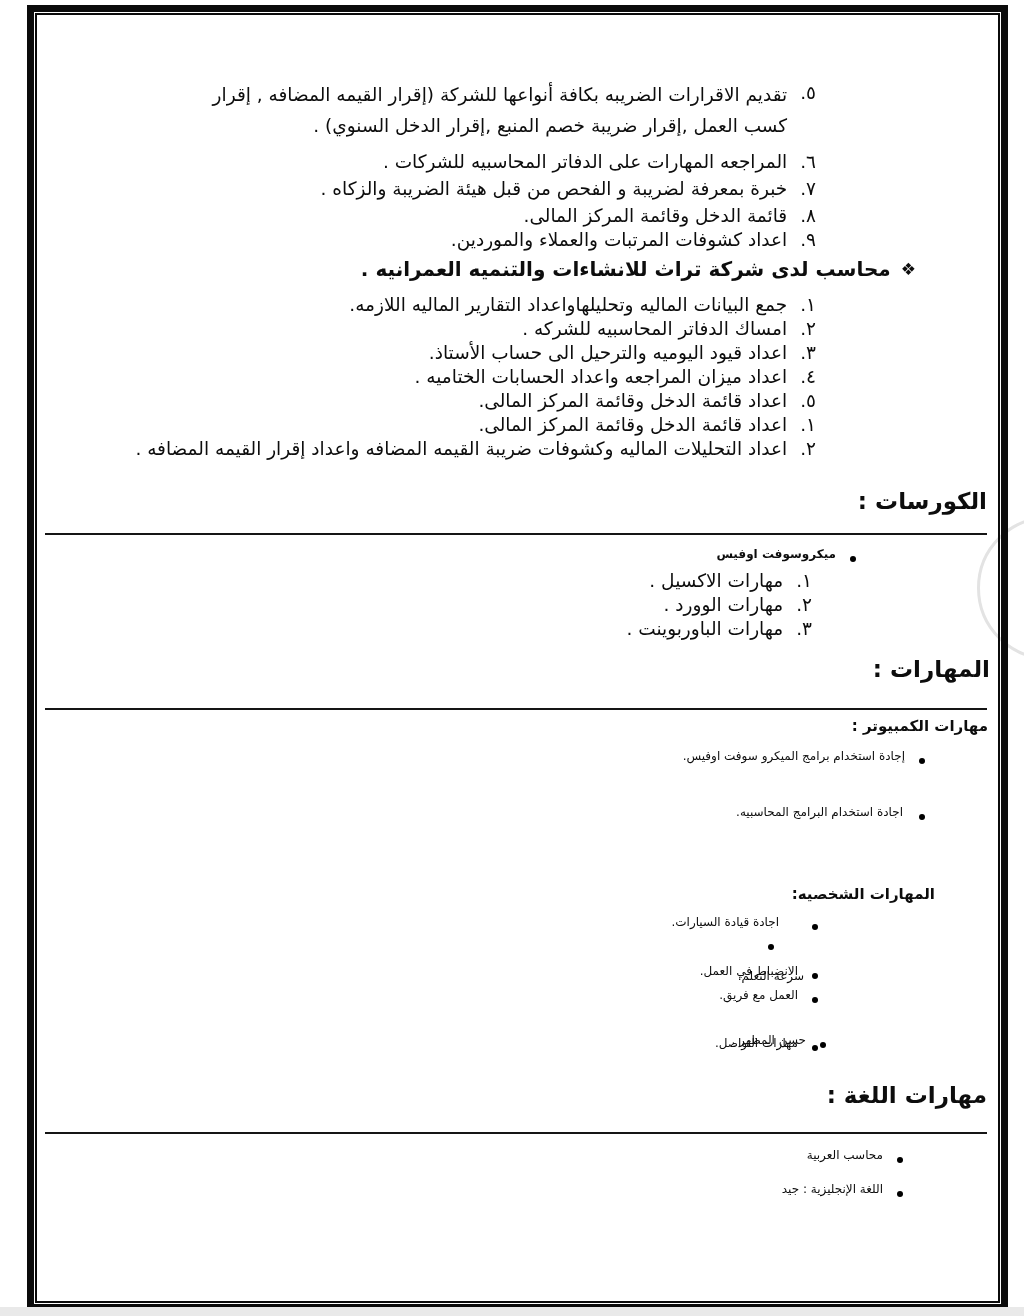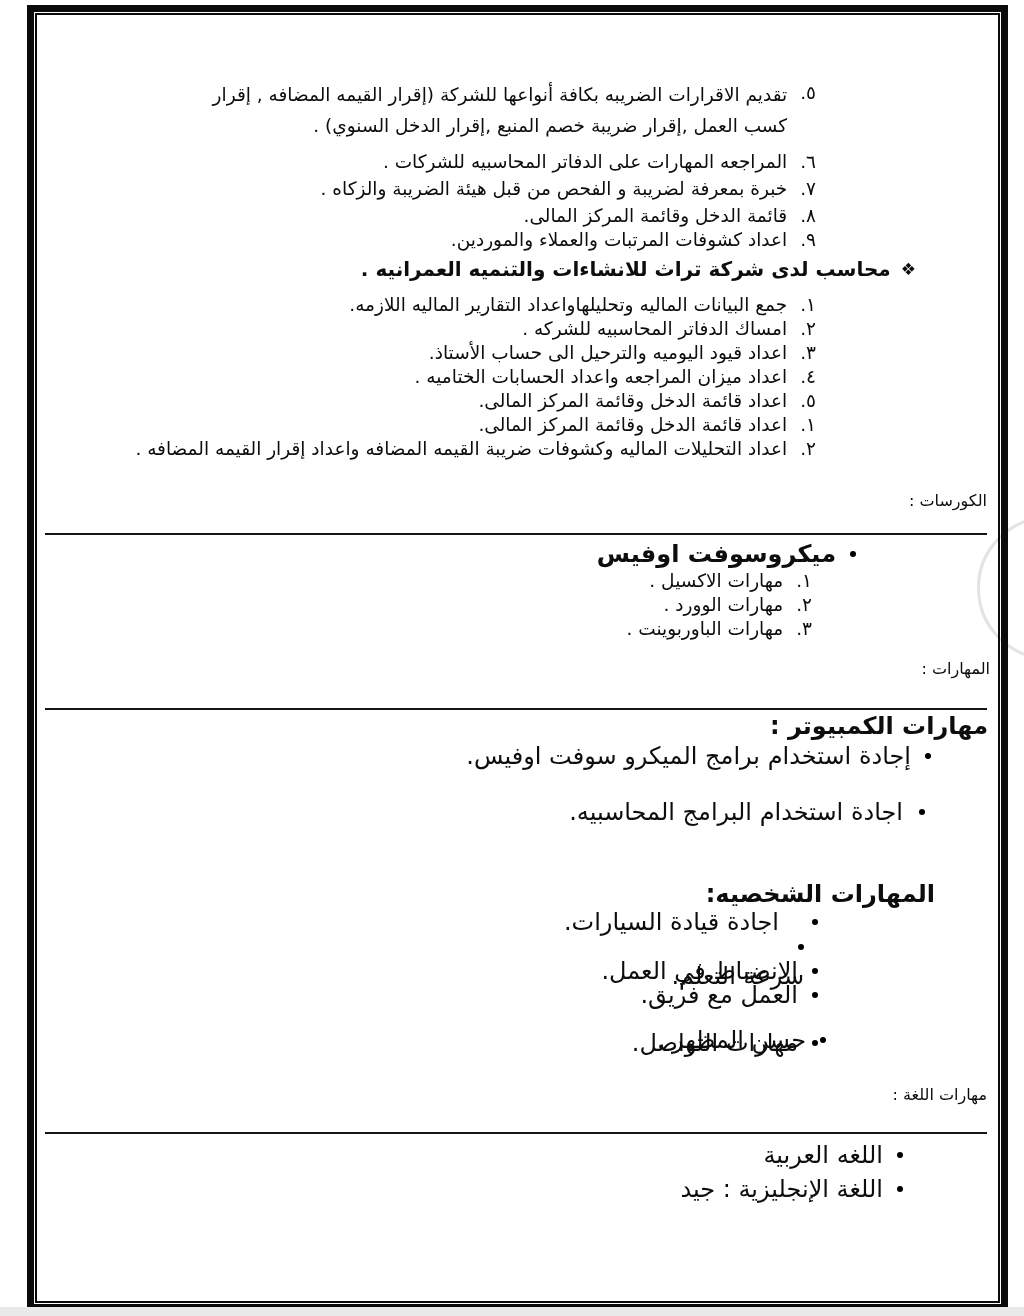--- a/index.html
+++ b/index.html
@@ -10,33 +10,33 @@
                box-sizing:border-box;border:7px solid #0b0b0b;z-index:3;pointer-events:none;}
   .frame-inner{position:absolute;left:1px;top:1px;right:1px;bottom:1px;
                border:2px solid #0b0b0b;}
   
   .wm-circle{position:absolute;left:977px;top:516px;width:138px;height:138px;
              border:3px solid #e3e3e3;border-radius:50%;z-index:1;}
   
   .bottom-strip{position:absolute;left:0;top:1307px;width:1024px;height:9px;
                 background:#e9e9e9;z-index:6;}
   .content{position:absolute;inset:0;z-index:4;direction:rtl;}
-  .h1{position:absolute;font-weight:normal;font-size:16px;line-height:26px;white-space:nowrap;}
+  .h1{position:absolute;font-weight:bold;font-size:23px;line-height:26px;white-space:nowrap;}
   .rule{position:absolute;left:45px;right:37px;border-top:2px solid #151515;height:0;}
   .num-li{position:absolute;display:flex;direction:rtl;gap:13px;font-size:18.5px;
           line-height:27px;align-items:flex-start;white-space:nowrap;}
   .num-li .num{flex:0 0 auto;}
   .num-li .wrap{white-space:normal;width:620px;text-align:right;line-height:31px;}
-  .dot-li{position:absolute;display:flex;direction:rtl;gap:14px;font-size:24px;
-          line-height:24px;align-items:flex-start;white-space:nowrap;}
+  .dot-li{position:absolute;display:flex;direction:rtl;gap:14px;font-size:12px;
+          line-height:24px;align-items:center;white-space:nowrap;}
   .dot{flex:0 0 auto;width:6px;height:6px;border-radius:50%;background:#000;margin-top:9px;}
   .job-row{position:absolute;display:flex;direction:rtl;gap:10px;align-items:flex-start;
            font-weight:bold;font-size:20px;line-height:25px;white-space:nowrap;}
   .job-row .marker{font-size:17px;line-height:25px;}
-  .sub-h{position:absolute;font-weight:bold;font-size:24px;line-height:23px;white-space:nowrap;}
+  .sub-h{position:absolute;font-weight:bold;font-size:15px;line-height:23px;white-space:nowrap;}
   .bold-group{font-weight:bold;}
 </style>
 </head>
 <body>
 
 <div class="stage" lang="ar">
 
   <div class="wm-circle"></div>
 
   <div class="frame-outer">
@@ -115,21 +115,21 @@
     </div>
     <div class="num-li" style="top:615px;right:212px;">
       <span class="num">٣.</span>
       <span>مهارات الباوربوينت .</span>
     </div>
 
     <div class="h1" style="top:656px;right:34px;">المهارات :</div>
     <div class="rule" style="top:708px;"></div>
 
     <div class="sub-h" style="top:715px;right:36px;">مهارات الكمبيوتر :</div>
-    <div class="dot-li" style="top:744px;right:93px;">
+    <div class="dot-li" style="top:744px;right:99px;">
       <span class="dot"></span>
       <span>إجادة استخدام برامج الميكرو سوفت اوفيس.</span>
     </div>
     <div class="dot-li" style="top:800px;right:99px;gap:16px;">
       <span class="dot"></span>
       <span>اجادة استخدام البرامج المحاسبيه.</span>
     </div>
 
     <div class="sub-h" style="top:883px;right:89px;">المهارات الشخصيه:</div>
     <div class="dot-li" style="top:910px;right:206px;gap:33px;">
@@ -154,21 +154,21 @@
     </div>
     <div class="dot-li" style="top:1031px;right:206px;">
       <span class="dot"></span>
       <span>مهارات التواصل.</span>
     </div>
 
     <div class="h1" style="top:1082px;right:37px;">مهارات اللغة :</div>
     <div class="rule" style="top:1132px;"></div>
     <div class="dot-li" style="top:1143px;right:121px;">
       <span class="dot"></span>
-      <span>اللغه العربية</span>
+      <span>محاسب العربية</span>
     </div>
     <div class="dot-li" style="top:1177px;right:121px;">
       <span class="dot"></span>
       <span>اللغة الإنجليزية  :  جيد</span>
     </div>
 
   </div>
 
   <div class="bottom-strip"></div>
 </div>

